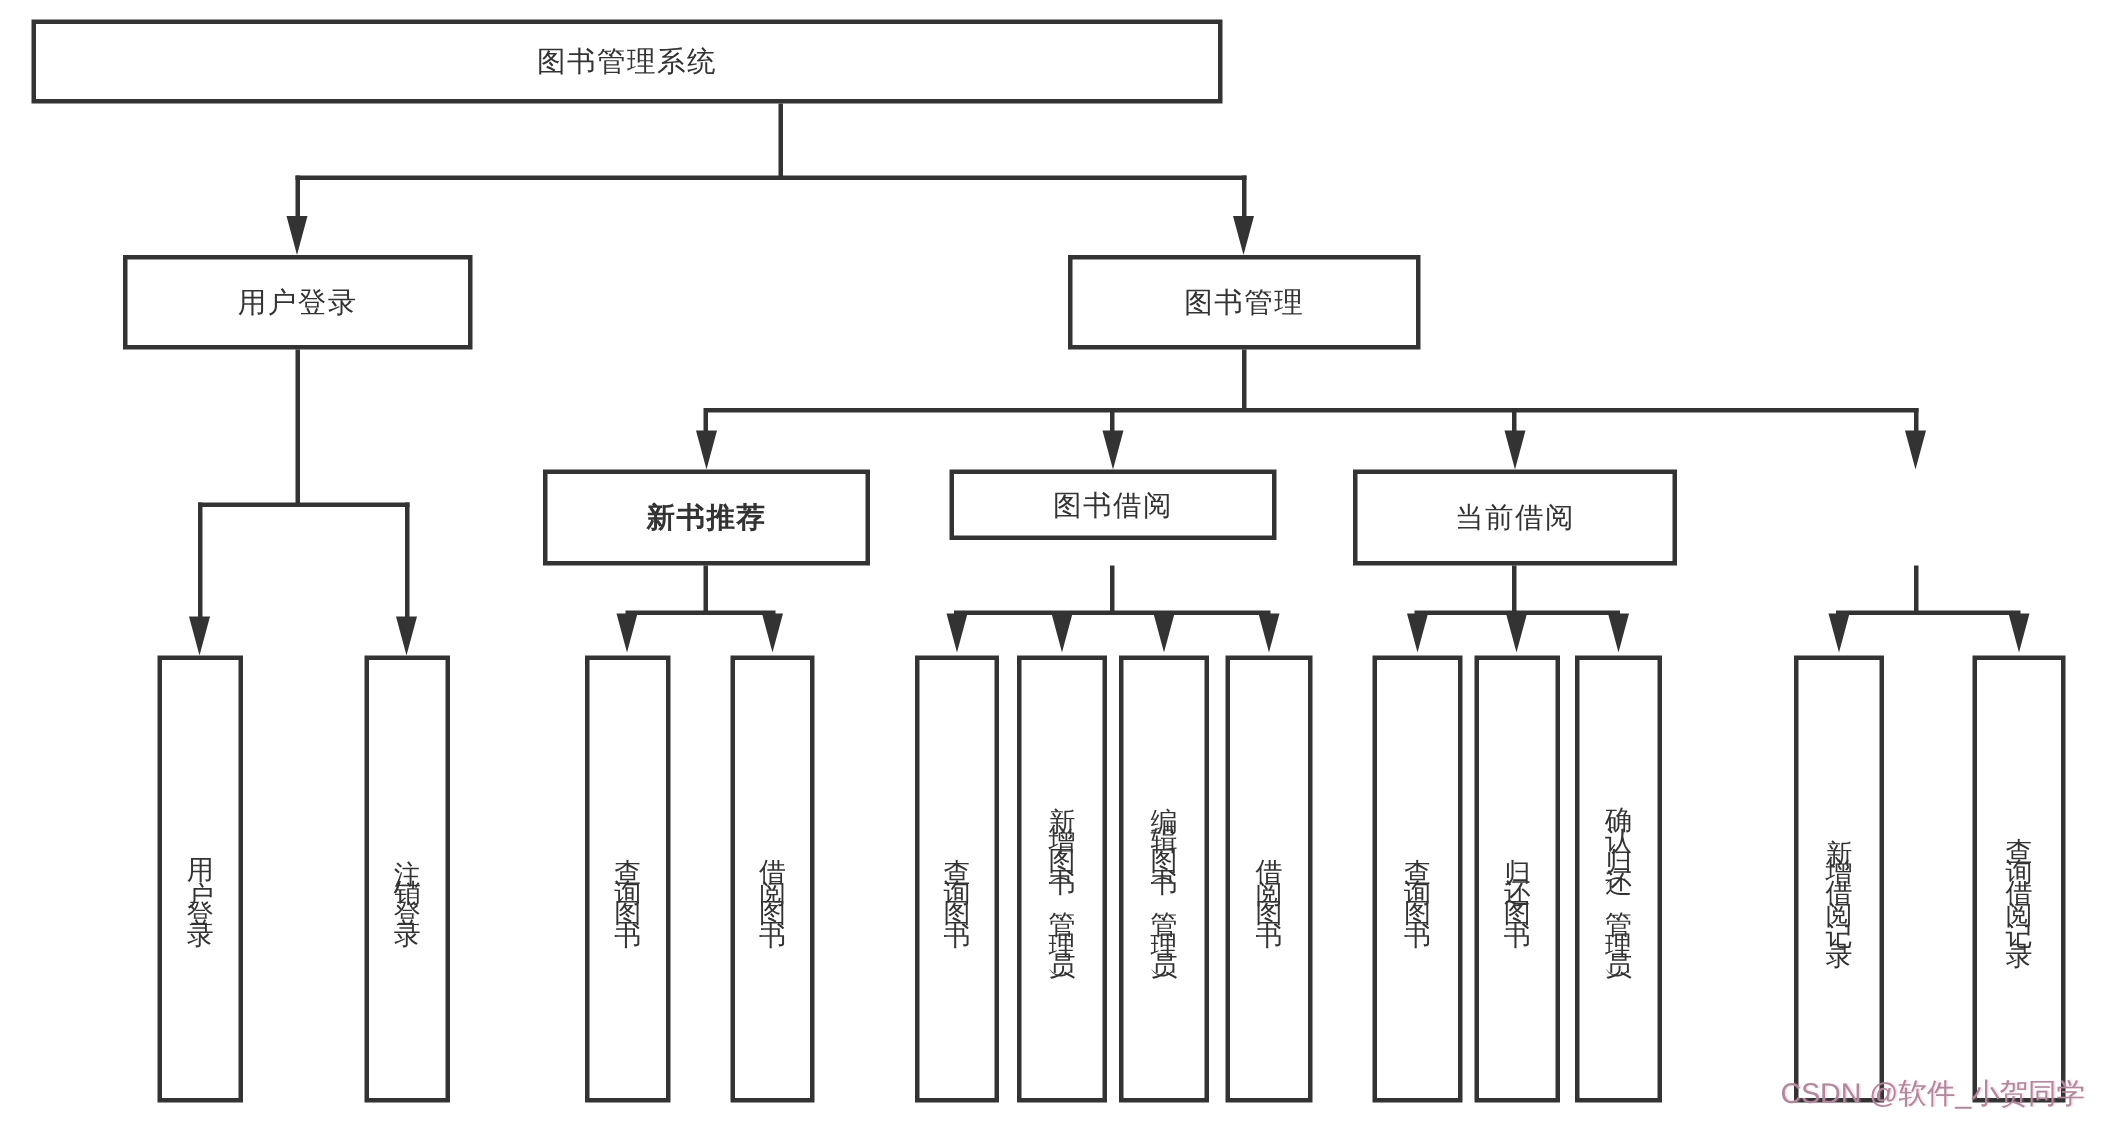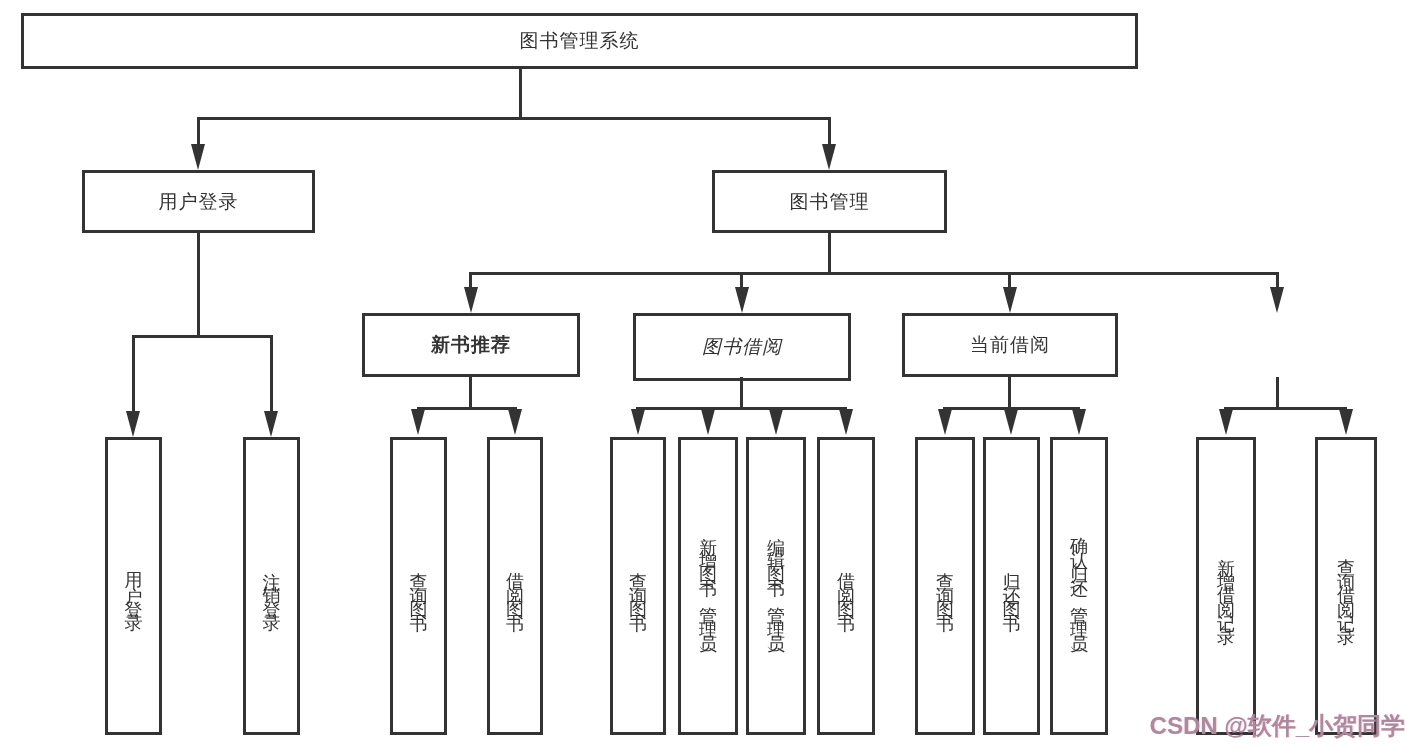--- a/index.html
+++ b/index.html
@@ -36,49 +36,48 @@
   .vl{position:absolute;width:3px;background:var(--line);}
   .hl{position:absolute;height:3px;background:var(--line);}
   .arr{
     position:absolute;width:0;height:0;
     border-left:7px solid transparent;
     border-right:7px solid transparent;
     border-top:26px solid var(--line);
   }
   .watermark{
     position:absolute;
-    right:0;bottom:5px;
-    font-size:24px;
+    right:15px;bottom:5px;
+    font-size:19px;
     color:var(--wm);
     text-shadow:1px 0 1px rgba(255,130,175,0.4);
     white-space:nowrap;
     z-index:5;
-    font-weight:bold;
   }
 </style>
 </head>
 <body>
 
 <div class="stage">
 
-  <div class="box h" style="left:21px;top:13px;width:1117px;height:56px;">
+  <div class="box h" style="left:21px;top:13px;width:794px;height:56px;">
     <span>图书管理系统</span>
   </div>
 
   <div class="box h" style="left:82px;top:170px;width:233px;height:63px;">
     <span>用户登录</span>
   </div>
   <div class="box h" style="left:712px;top:170px;width:235px;height:63px;">
     <span>图书管理</span>
   </div>
 
   <div class="box h" style="left:362px;top:313px;width:218px;height:64px;font-weight:bold;">
     <span>新书推荐</span>
   </div>
-  <div class="box h" style="left:633px;top:313px;width:218px;height:68px;font-style:italic;">
+  <div class="box h" style="left:633px;top:313px;width:218px;height:47px;">
     <span>图书借阅</span>
   </div>
   <div class="box h" style="left:902px;top:313px;width:216px;height:64px;">
     <span>当前借阅</span>
   </div>
 
   <div class="box v" style="left:105px;top:437px;width:57px;height:298px;">
     <span>用户登录</span>
   </div>
   <div class="box v" style="left:243px;top:437px;width:57px;height:298px;">

